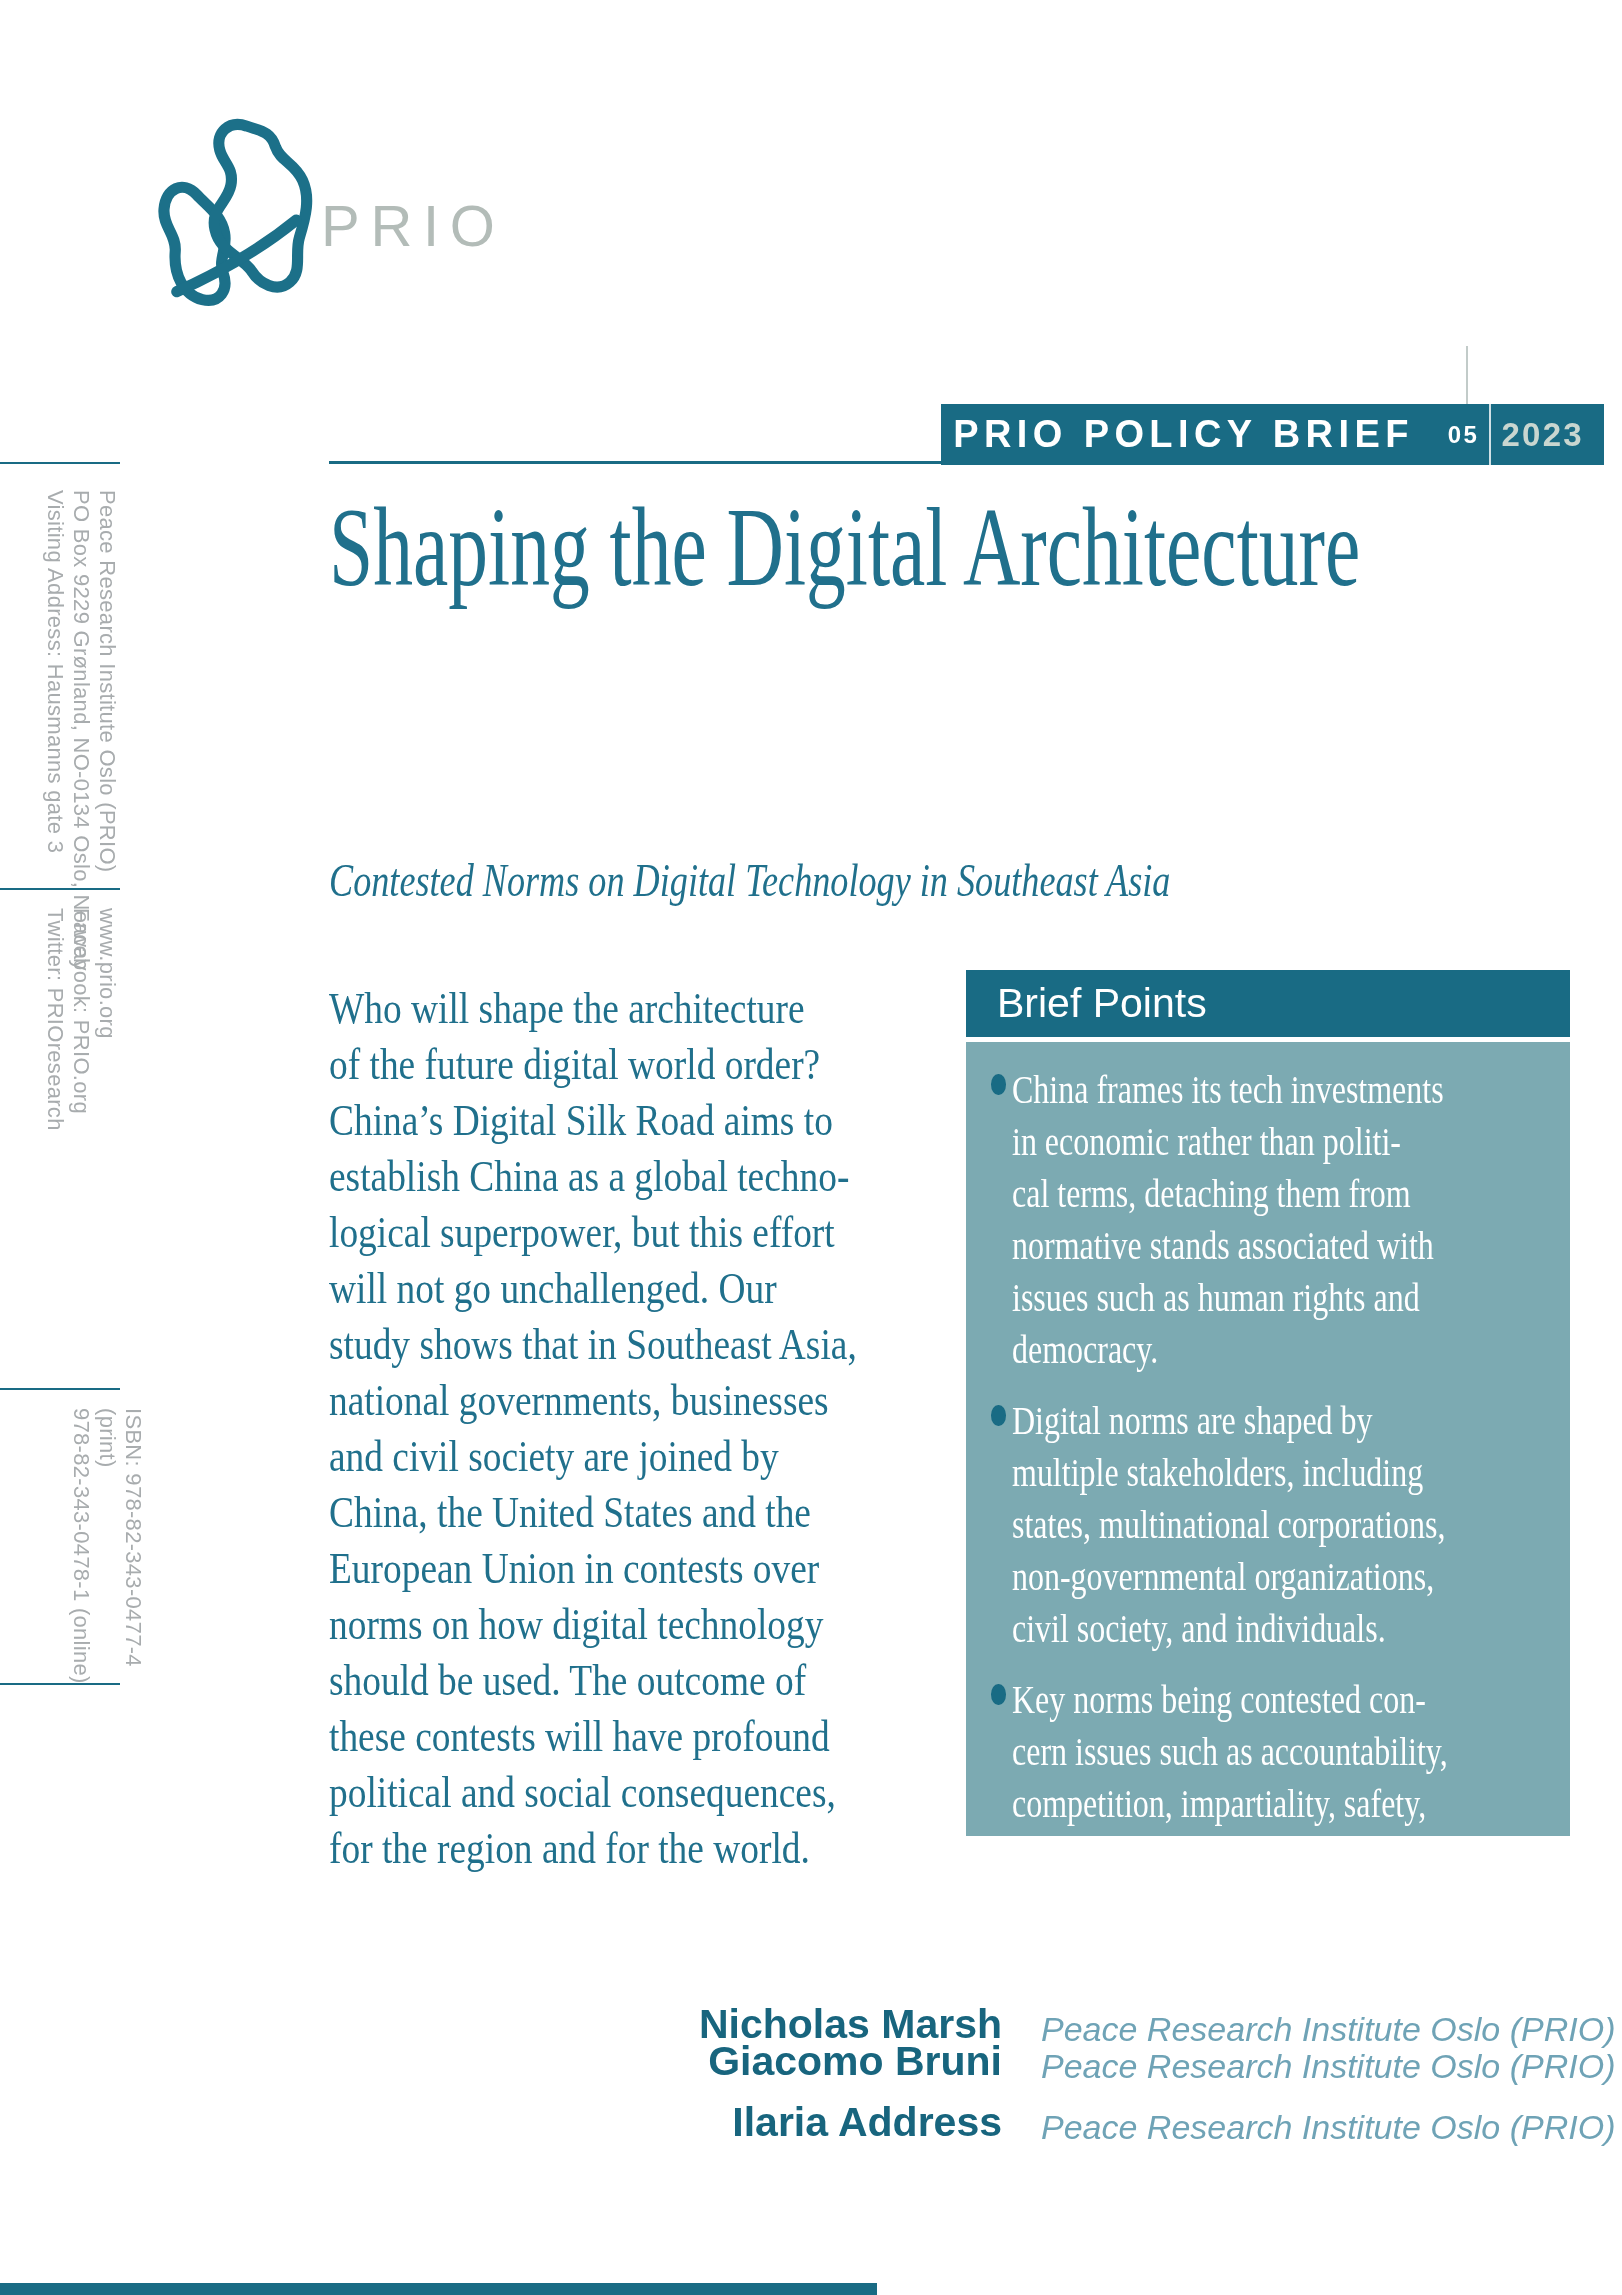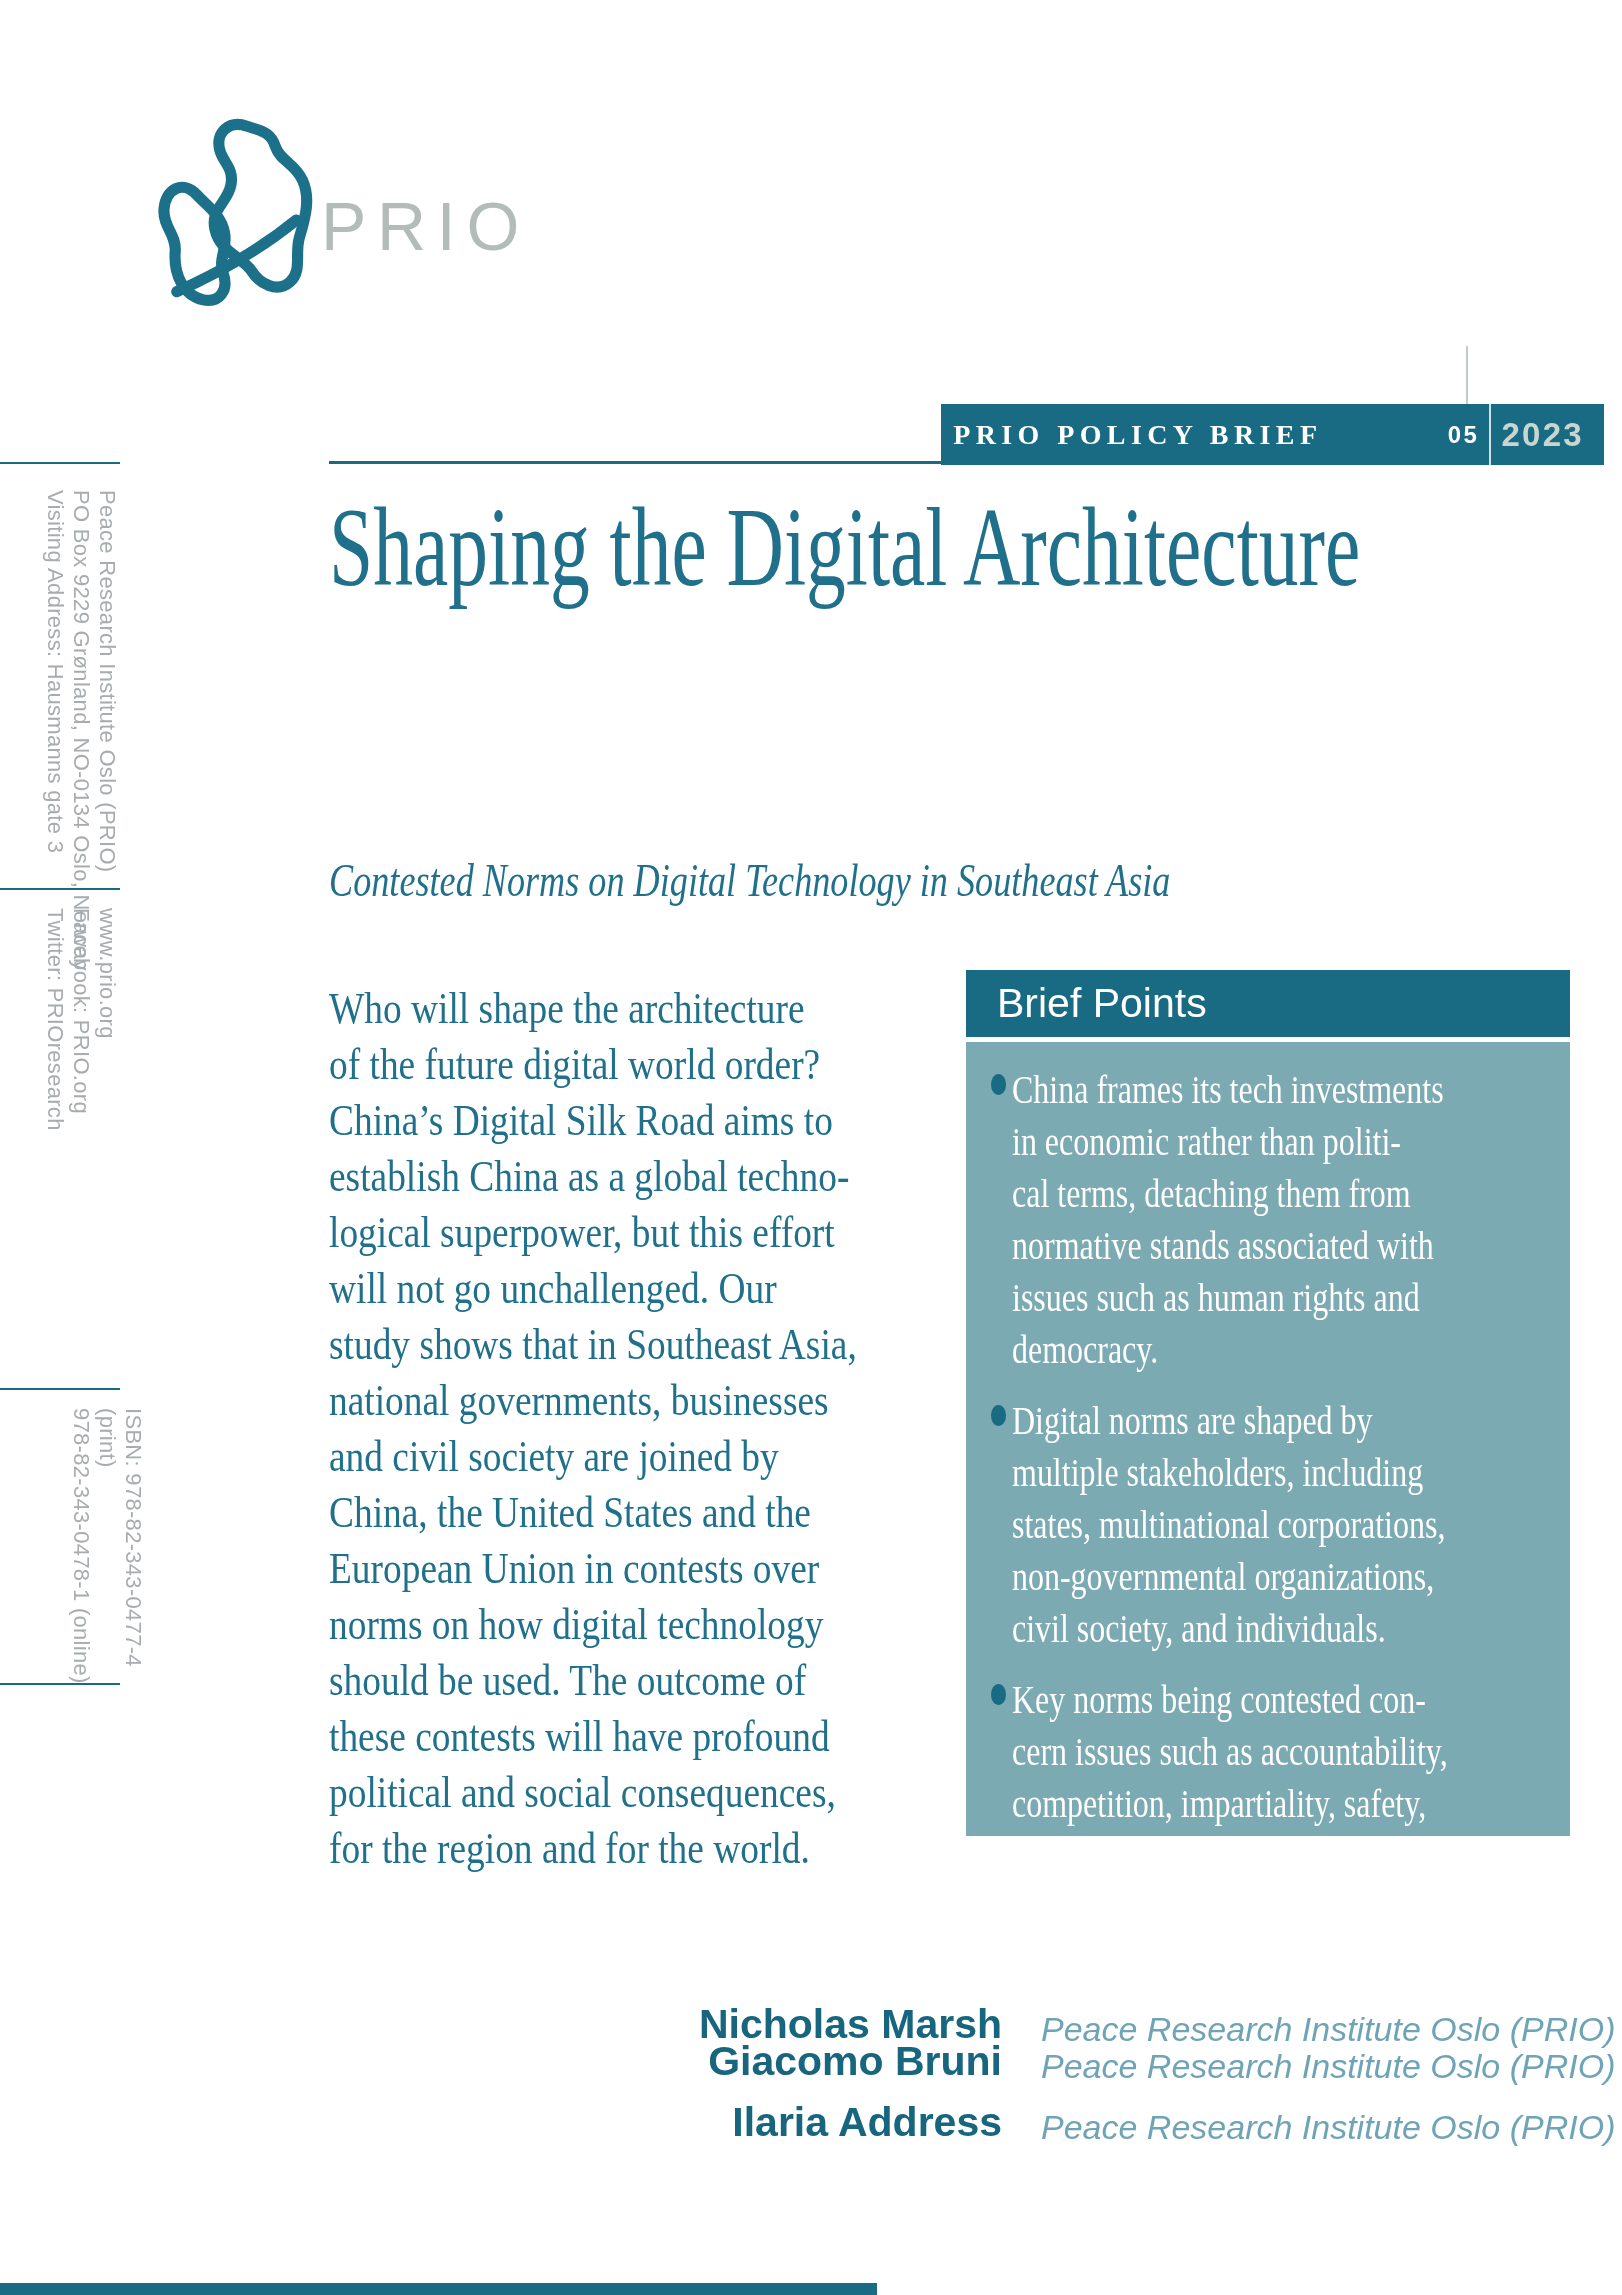--- a/index.html
+++ b/index.html
@@ -1,40 +1,40 @@
 <!DOCTYPE html>
 <html style="--teal: #196b84; --tealText: #20708c; --boxBody: #7caab2; --sidebarGray: #a8acae; --logoGray: #b3bcb8; --yearLight: #c9d6d0; --affiliation: #6fa3b6; --namesTeal: #18657e;font-size:12.2px"><head>
 <meta charset="utf-8">
 <style>
   html,body{margin:0;padding:0;background:#ffffff;}
   .page{position:relative;width:1623px;height:2295px;background:#fff;overflow:hidden;
         font-family:"Liberation Sans","DejaVu Sans",sans-serif;}
 
   
   .logo-knot{position:absolute;left:152px;top:115px;width:161px;height:195px;}
-  .logotype{position:absolute;left:321px;top:182px;font-size:68px;line-height:88px;
+  .logotype{position:absolute;left:321px;top:182px;font-size:58px;line-height:88px;
             letter-spacing:10.7px;font-weight:400;color:var(--logoGray,#b3bcb8);}
 
   
   .side-rule{position:absolute;left:0;width:120px;height:2.3px;background:var(--teal,#196b84);}
   .r1{top:462px;} .r2{top:888px;} .r3{top:1388px;} .r4{top:1683px;}
   .side-text{position:absolute;writing-mode:vertical-rl;color:var(--sidebarGray,#a8acae);
              font-size:22px;line-height:26px;letter-spacing:0.3px;white-space:pre-line;}
   .side-address{left:42px;top:490px;height:505px;}
   .side-web{left:42px;top:908px;height:321px;}
   .side-isbn{left:68px;top:1408px;height:321px;}
 
   
   .content-rule{position:absolute;left:329px;top:461px;width:612px;height:3.1px;
                 background:var(--teal,#196b84);}
   .tick{position:absolute;left:1466px;top:346px;width:1.5px;height:58px;background:#c2cbc9;}
   .banner{position:absolute;left:941px;top:404px;width:663px;height:61px;
           background:var(--teal,#196b84);display:flex;align-items:center;
           padding:0 20px 0 12.2px;box-sizing:border-box;}
-  .banner .label{color:#fff;font-size:28px;letter-spacing:5.4px;font-weight:700;font-family:Liberation Serif, serif;}
+  .banner .label{color:#fff;font-size:38px;letter-spacing:5.4px;font-weight:700;}
   .banner .issue{margin-left:auto;color:#fff;font-size:24px;letter-spacing:2.3px;font-weight:700;}
   .banner .vdiv{width:2.3px;align-self:stretch;background:rgba(255,255,255,.8);margin:0 10px;}
   .banner .year{color:var(--yearLight,#c9d6d0);font-size:33px;letter-spacing:2.3px;font-weight:700;}
 
   
   .title{position:absolute;left:329px;top:490px;margin:0;font-family:"Liberation Serif","DejaVu Serif",serif;
          font-weight:400;color:var(--tealText,#20708c);font-size:112px;line-height:115px;
          transform:scaleX(.71);transform-origin:left top;white-space:nowrap;}
   .subtitle{position:absolute;left:329px;top:855px;margin:0;font-family:"Liberation Serif","DejaVu Serif",serif;
          font-style:italic;font-weight:400;color:var(--tealText,#20708c);font-size:47px;line-height:51px;

